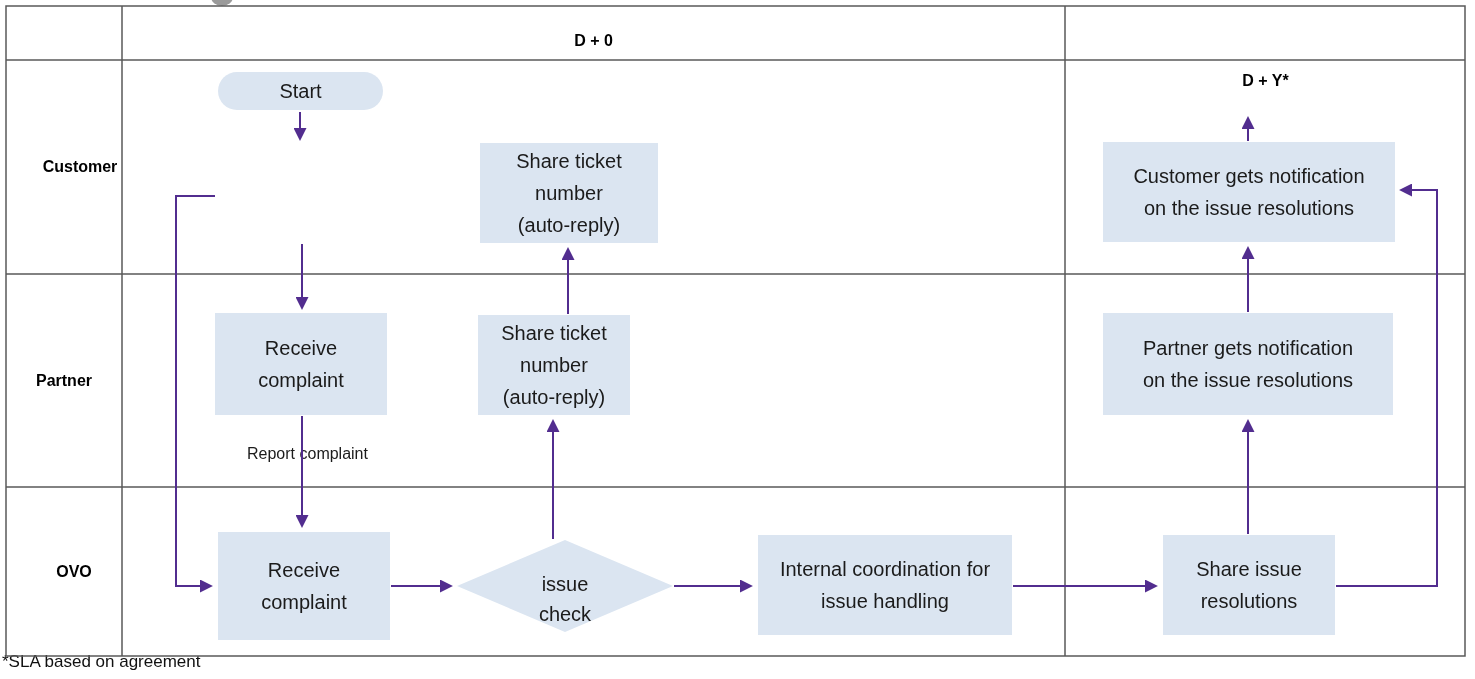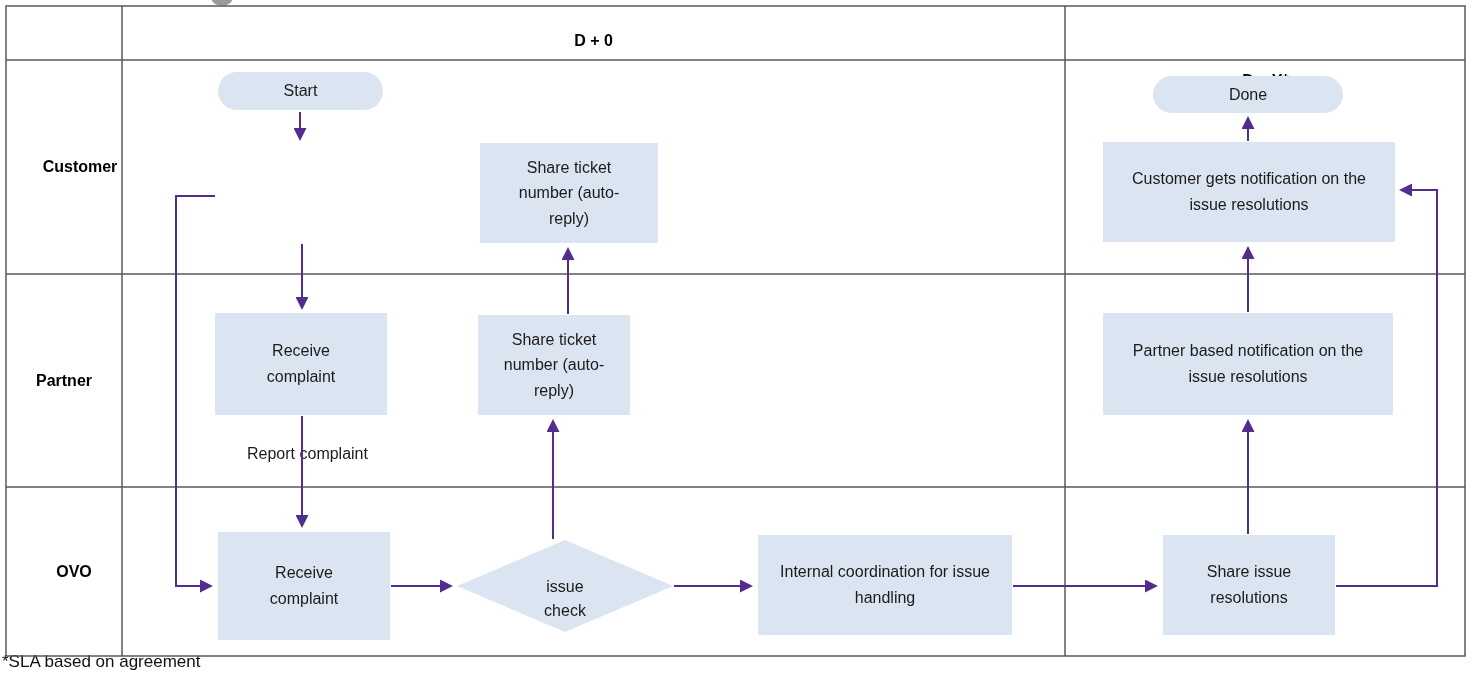--- a/index.html
+++ b/index.html
@@ -9,21 +9,21 @@
     background:#ffffff;
     font-family:"Liberation Sans", sans-serif;
     overflow:hidden;
   }
   .node{
     position:absolute;
     background:#dbe5f1;
     color:#1b1b1b;
     display:flex;align-items:center;justify-content:center;
     text-align:center;
-    font-size:16px;line-height:1.6;
+    font-size:20px;line-height:1.6;
   }
   .node .txt{display:inline-block;}
   .pill{border-radius:19px;}
   .diamond{
     background:transparent;
   }
   .diamond .shape{
     position:absolute;left:0;top:0;width:100%;height:100%;
     background:#dbe5f1;
     clip-path:polygon(50% 0,100% 50%,50% 100%,0 50%);
@@ -56,35 +56,32 @@
   <div class="lane-label" style="left:22px;top:60px;width:116px;height:214px;">Customer</div>
   <div class="lane-label" style="left:6px;top:274px;width:116px;height:213px;">Partner</div>
   <div class="lane-label" style="left:24px;top:487px;width:100px;height:169px;">OVO</div>
 
   <div class="node pill" style="left:218px;top:72px;width:165px;height:38px;">
     <span class="txt">Start</span>
   </div>
   <div class="node" style="left:480px;top:143px;width:178px;height:100px;">
     <span class="txt" style="max-width:125px;">Share ticket number (auto-reply)</span>
   </div>
-  <div class="node pill" style="left:1153px;top:76px;width:190px;height:37px;">
-    <span class="txt">Done</span>
-  </div>
   <div class="node" style="left:1103px;top:142px;width:292px;height:100px;">
     <span class="txt" style="max-width:240px;">Customer gets notification on the issue resolutions</span>
   </div>
 
   <div class="node" style="left:215px;top:313px;width:172px;height:102px;">
     <span class="txt" style="max-width:100px;">Receive complaint</span>
   </div>
   <div class="node" style="left:478px;top:315px;width:152px;height:100px;">
     <span class="txt" style="max-width:125px;">Share ticket number (auto-reply)</span>
   </div>
   <div class="node" style="left:1103px;top:313px;width:290px;height:102px;">
-    <span class="txt" style="max-width:235px;">Partner based notification on the issue resolutions</span>
+    <span class="txt" style="max-width:235px;">Partner gets notification on the issue resolutions</span>
   </div>
   <div class="free-label" style="left:220px;top:445px;width:175px;">Report complaint</div>
 
   <div class="node" style="left:218px;top:532px;width:172px;height:108px;">
     <span class="txt" style="max-width:100px;">Receive complaint</span>
   </div>
   <div class="node diamond" style="left:457px;top:540px;width:216px;height:92px;">
     <span class="shape"></span>
     <span class="txt" style="max-width:60px;line-height:1.5;">issue check</span>
   </div>

